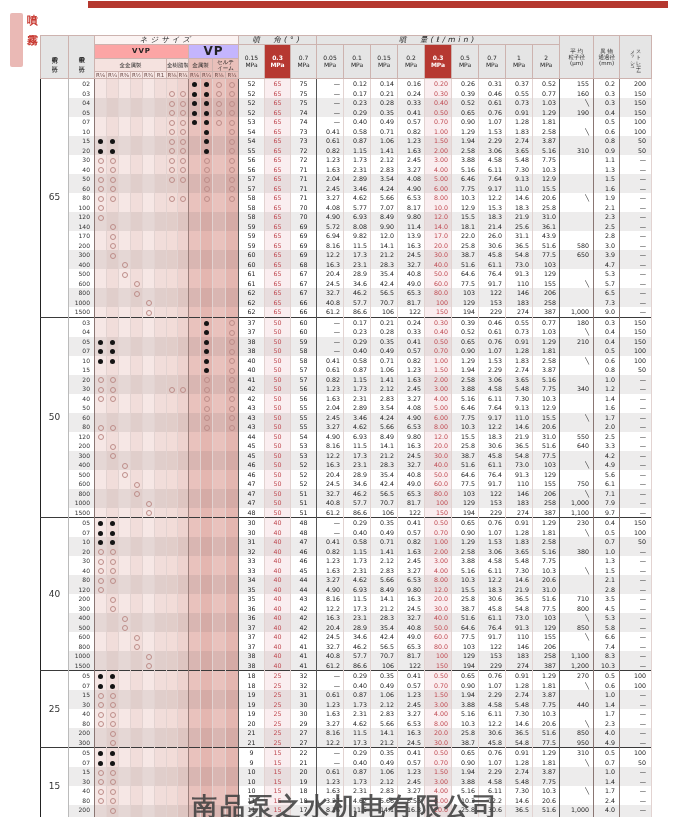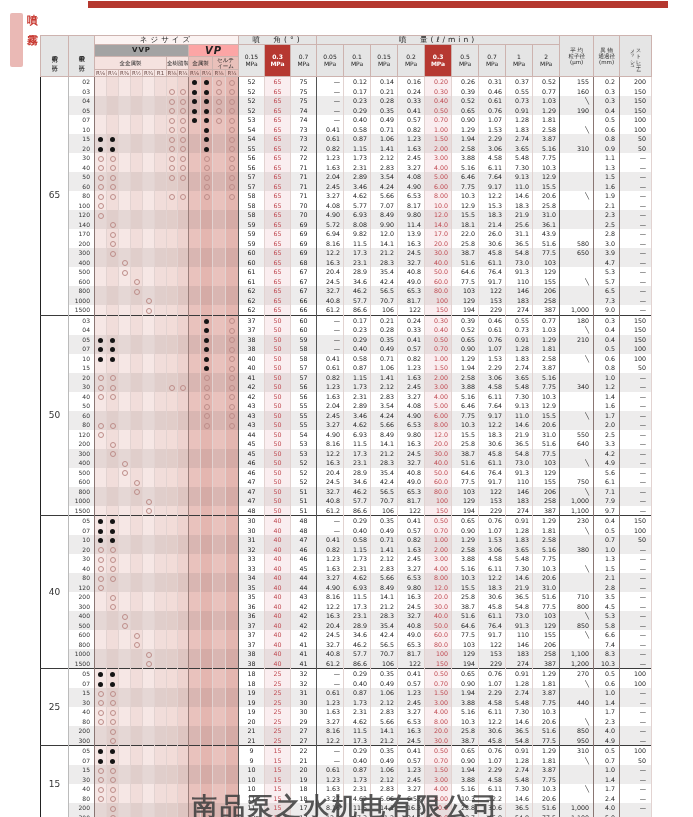--- a/index.html
+++ b/index.html
@@ -10,24 +10,24 @@
   
   .side-tab-bar{position:absolute;left:10px;top:13px;width:13px;height:54px;background:#eab9b5;border-radius:2px;}
   .side-tab-text{position:absolute;left:27px;top:15px;width:14px;color:#c83a32;font-size:11px;line-height:1.0;
                  display:flex;flex-direction:column;gap:9px;font-weight:bold;}
   
   .tbl-wrap{position:absolute;left:40px;top:35px;}
   table{border-collapse:collapse;table-layout:fixed;width:611px;border:1.5px solid #222;}
   td,th{padding:0;margin:0;font-weight:normal;overflow:hidden;white-space:nowrap;}
   thead th{border:1px solid #cdb3af;font-size:6px;line-height:1.1;color:#222;background:#e5e5e5;}
   thead{border-bottom:1.5px solid #222;}
-  th.grp{font-size:7.5px;letter-spacing:3px;}
+  th.grp{font-size:7.5px;letter-spacing:3px;font-style:italic;}
   th.nj{background:#fbf3f2;}
-  th.vvp{background:#a3a3a3;font-size:7px;font-weight:bold;letter-spacing:1px;}
-  th.vp{background:#fca5a5;font-size:10px;font-weight:bold;letter-spacing:1px;font-style:italic;}
+  th.vvp{background:#fca5a5;font-size:7px;font-weight:bold;letter-spacing:1px;}
+  th.vp{background:#c4b5fd;font-size:12px;font-weight:bold;letter-spacing:1px;}
   th.mat{background:#f5e2df;font-size:5.5px;}
   th.mat2{background:#e9c0ba;font-size:5.5px;}
   th.rsz{font-size:5.5px;color:#6b4a46;}
   th.r-metal{background:#f6e7e5;} th.r-resin{background:#f2dcd8;} th.r-vp{background:#e9c2bd;} th.r-ce{background:#e9c2bd;}
   th.press{font-size:6px;line-height:1.15;white-space:pre-line;vertical-align:middle;}
   th.red{background:#b63831;color:#fff;font-weight:bold;}
   th.vert{vertical-align:middle;}
   th.vert div{writing-mode:vertical-rl;margin:0 auto;font-size:6.2px;letter-spacing:1px;height:34px;}
   th.stack{font-size:5.5px;line-height:6px;white-space:pre-line;}
   th.mesh div{writing-mode:vertical-rl;margin:0 auto;font-size:5px;letter-spacing:0;height:32px;white-space:pre-line;line-height:6px;}

